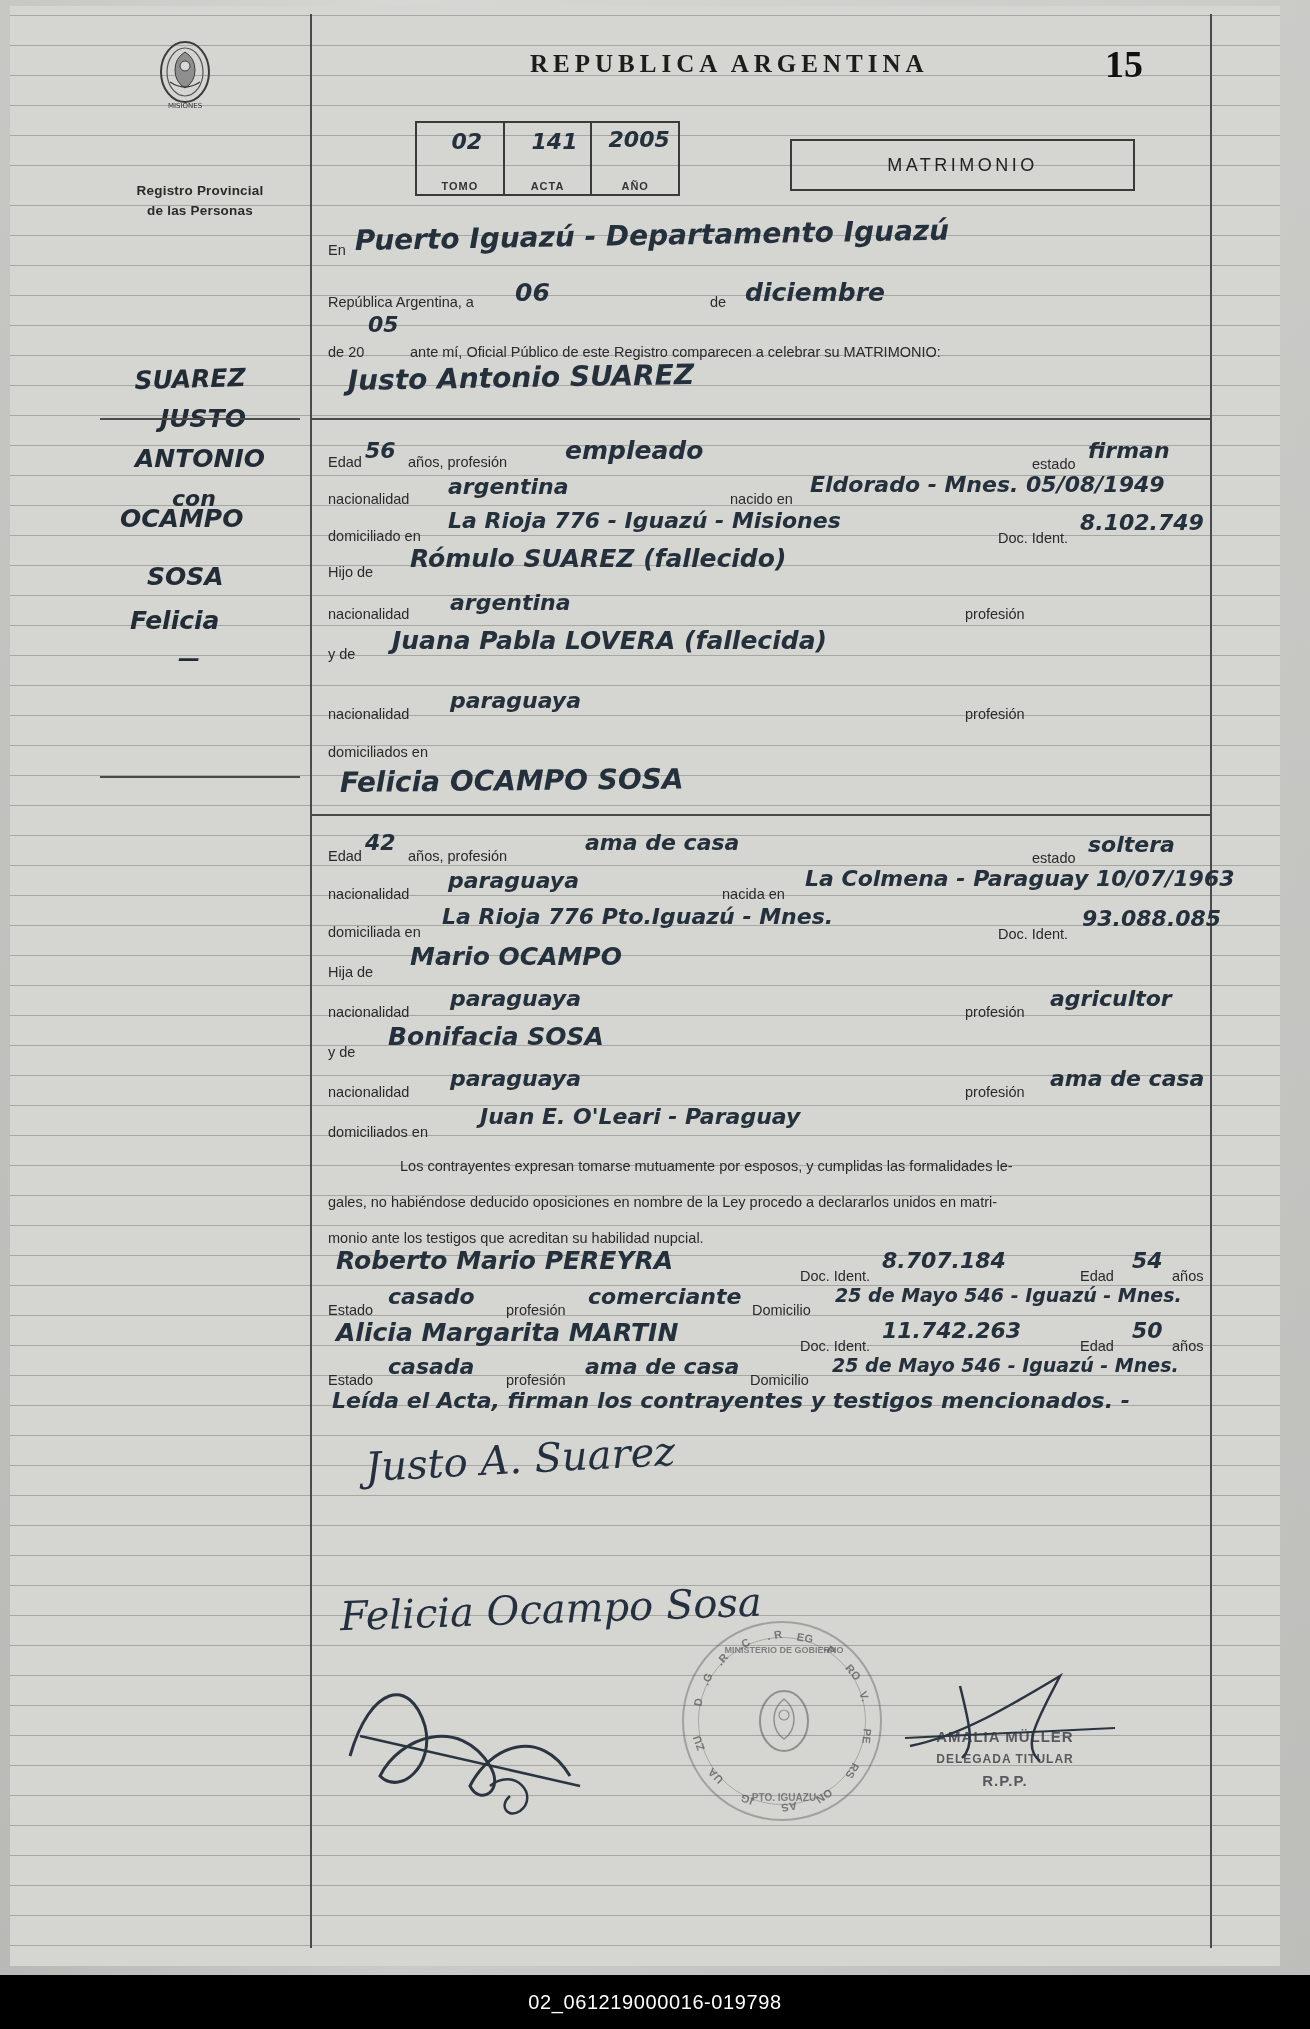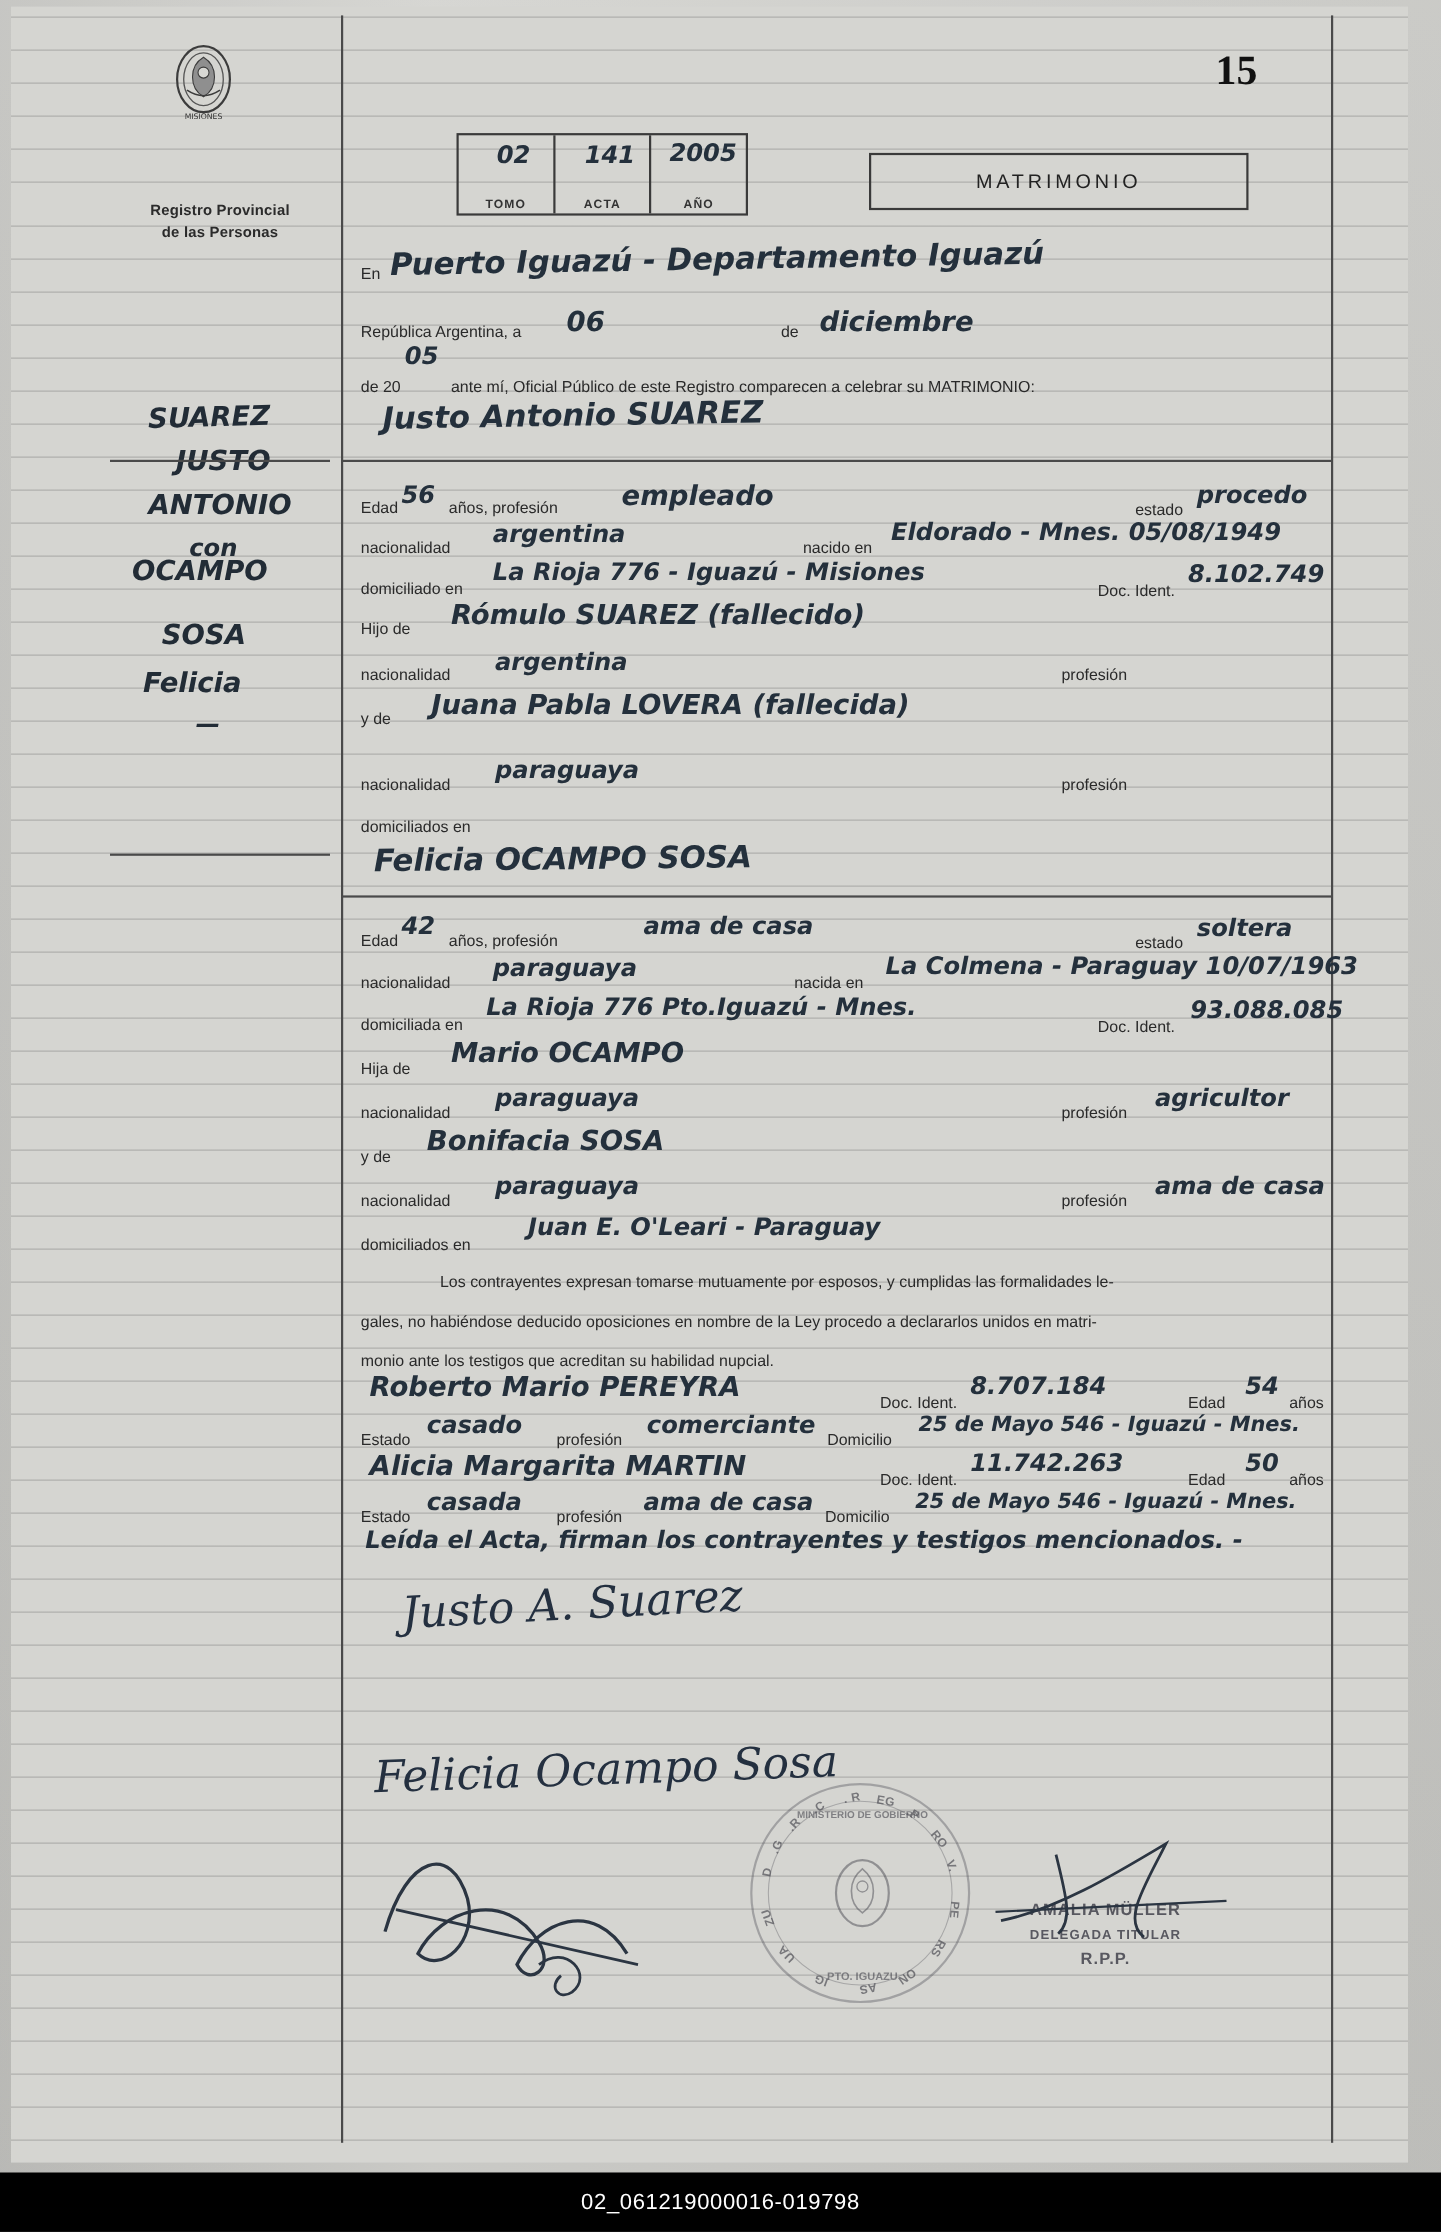--- a/index.html
+++ b/index.html
@@ -182,20 +182,21 @@
         <circle cx="35" cy="30" r="5" fill="#d8d8d4" stroke="#3c3c3c" stroke-width="1"></circle>
         <path d="M20 46 q15 10 30 0" fill="none" stroke="#3c3c3c" stroke-width="1.4"></path>
         <text x="35" y="72" font-size="7" text-anchor="middle" fill="#333" font-family="DejaVu Sans">MISIONES</text>
       </svg>
     </div>
     <div class="reg-label">
       <div>Registro  Provincial</div>
       <div>de las Personas</div>
     </div>
 
+    <div class="title">REPUBLICA  ARGENTINA</div>
     <div class="folio">15</div>
 
     <div class="tomo-box">
       <div class="tomo-cell">
         <div class="hand hw md" style="position:absolute;top:6px;left:14px;">02</div>
         <div class="cap">TOMO</div>
       </div>
       <div class="tomo-cell">
         <div class="hand hw md" style="position:absolute;top:6px;left:14px;">141</div>
         <div class="cap">ACTA</div>
@@ -236,21 +237,21 @@
     <div class="pr" style="left:400px; top:338px;">ante mí, Oficial Público de este Registro comparecen a celebrar su MATRIMONIO:</div>
 
     <div class="hw xl" style="left:338px; top:358px; transform:rotate(-1deg);">Justo Antonio SUAREZ</div>
     <div class="hr" style="left:300px; top:412px; width:900px;"></div>
 
     <div class="pr" style="left:318px; top:448px;">Edad</div>
     <div class="hw md" style="left:355px; top:432px;">56</div>
     <div class="pr" style="left:398px; top:448px;">años, profesión</div>
     <div class="hw lg" style="left:555px; top:430px;">empleado</div>
     <div class="pr" style="left:1022px; top:450px;">estado</div>
-    <div class="hw md" style="left:1078px; top:432px;">procedo</div>
+    <div class="hw md" style="left:1078px; top:432px;">firman</div>
 
     <div class="pr" style="left:318px; top:485px;">nacionalidad</div>
     <div class="hw md" style="left:438px; top:468px;">argentina</div>
     <div class="pr" style="left:720px; top:485px;">nacido en</div>
     <div class="hw md" style="left:800px; top:466px;">Eldorado - Mnes. 05/08/1949</div>
 
     <div class="pr" style="left:318px; top:522px;">domiciliado en</div>
     <div class="hw md" style="left:438px; top:502px;">La Rioja 776 - Iguazú - Misiones</div>
     <div class="pr" style="left:988px; top:524px;">Doc. Ident.</div>
     <div class="hw md" style="left:1070px; top:504px;">8.102.749</div>

